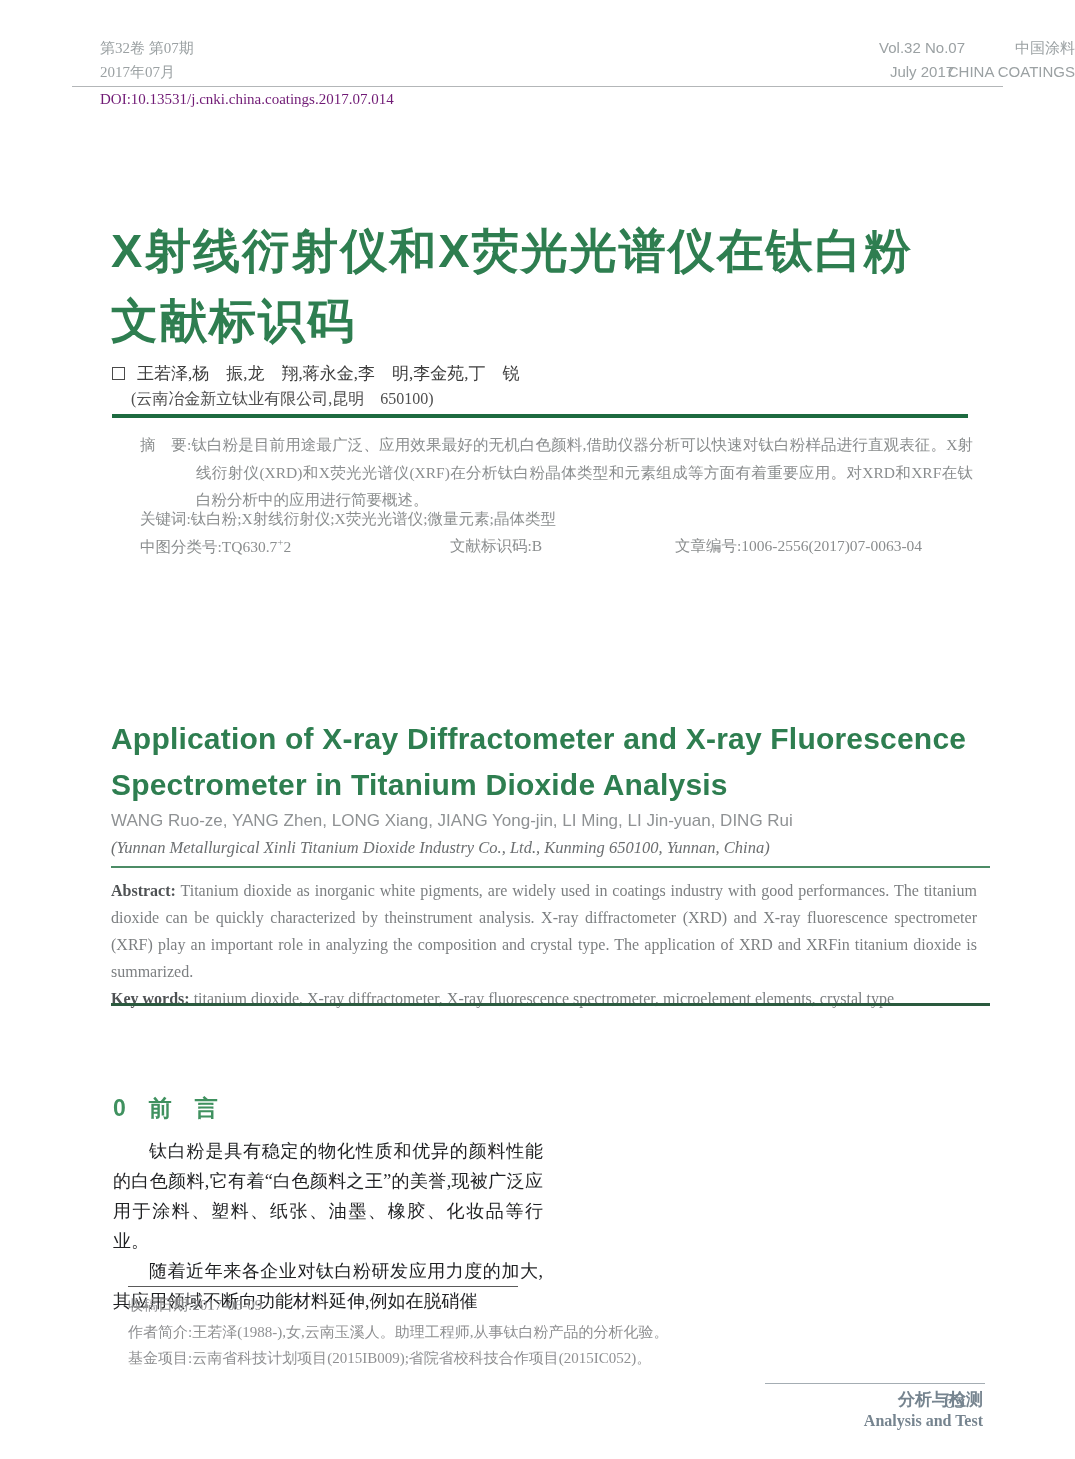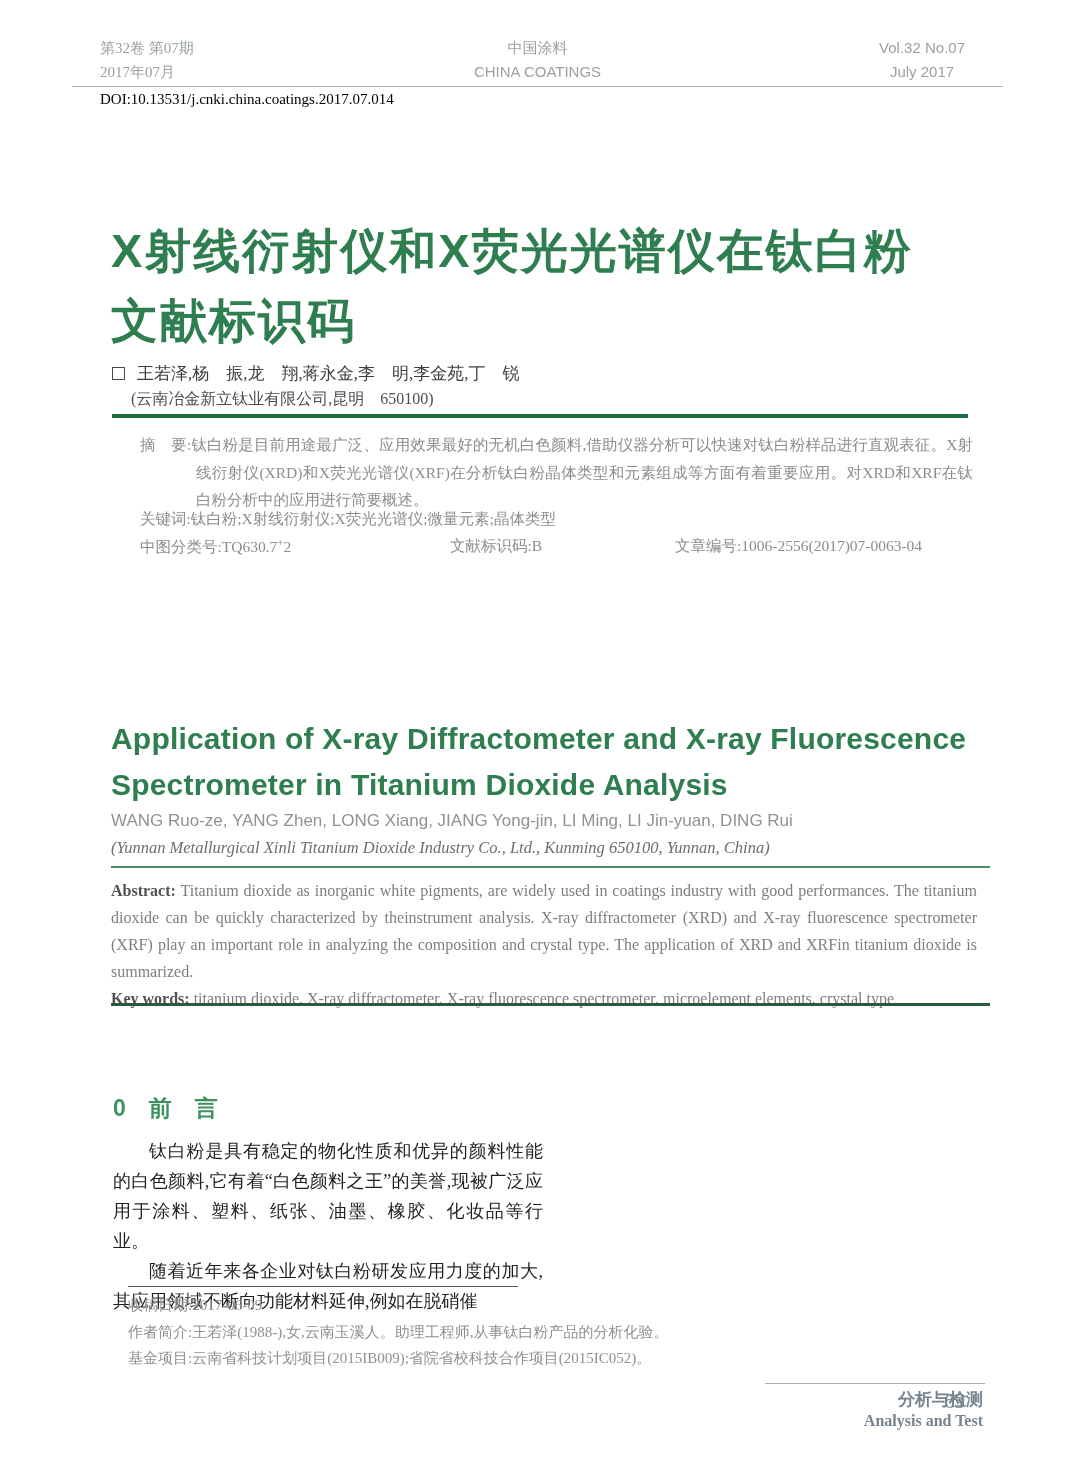--- a/index.html
+++ b/index.html
@@ -11,25 +11,25 @@
     margin: 0 auto;
     background: #ffffff;
     overflow: hidden;
     font-family: "Liberation Sans", sans-serif;
   }
   .abs { position: absolute; }
 
   
   .hdr-txt { color: #9ba1a3; font-size: 15px; line-height: 24px; font-family: "Liberation Serif", serif; }
   .hdr-left   { left: 100px; top: 36px; }
-  .hdr-center { left: 0; right: 0; top: 36px; text-align: center; }
+  .hdr-center { left: 0; right: 0; top: 36px; text-align: right; }
   .hdr-right  { right: 110px; top: 36px; text-align: center; }
   .hdr-center .en, .hdr-right, .hdr-right * { font-family: "Liberation Sans", sans-serif; }
   .hdr-rule { left: 72px; right: 72px; top: 86px; height: 1px; background: #b3b6b8; }
-  .doi { left: 100px; top: 91px; color: #000000; font-size: 15px; font-family: "Liberation Serif", serif; }
+  .doi { left: 100px; top: 91px; color: #701a75; font-size: 15px; font-family: "Liberation Serif", serif; }
 
   
   .cn-title {
     left: 111px; top: 216px;
     color: #2e7e50;
     font-size: 47px; font-weight: 900; line-height: 70px;
     letter-spacing: 2px;
     font-family: "Liberation Sans", sans-serif;
   }
   .authors-cn { left: 112px; top: 362px; color: #3d3d3d; font-size: 17px; font-family: "Liberation Serif", serif; }

